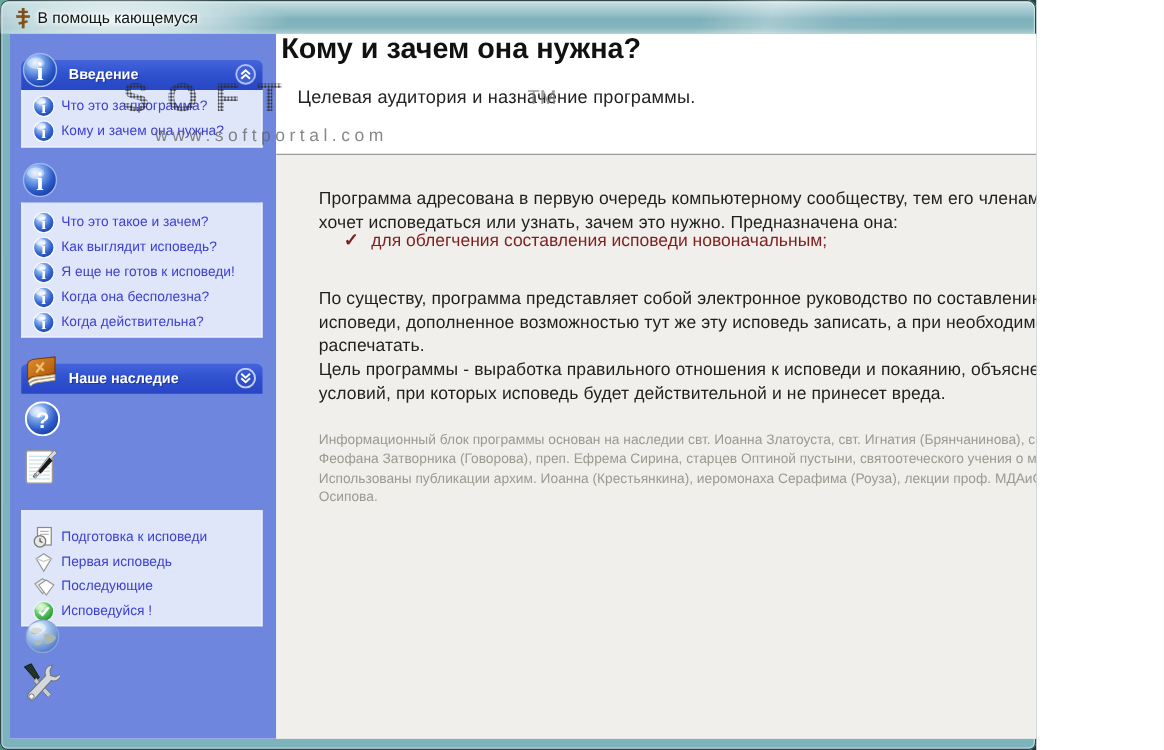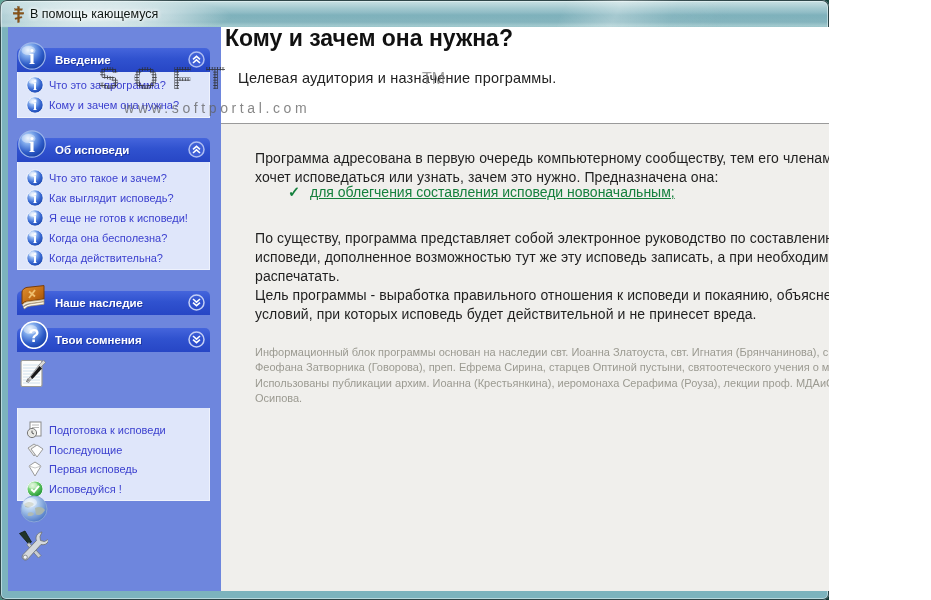--- a/index.html
+++ b/index.html
@@ -47,21 +47,21 @@
 .item svg, .item .ti { position:absolute; left:8px; }
 .bigicon { position:absolute; z-index:3; }
 .chev { position:absolute; right:5px; top:3px; }
 
 #content { position:absolute; left:213px; top:0; width:702px; height:564px; background:#f0efec; }
 #whitehead { position:absolute; left:0; top:0; width:702px; height:97px; background:#ffffff; border-bottom:1px solid #9a9a9a; }
 #h1 { position:absolute; left:4px; top:-2px; font-size:23px; font-weight:bold; color:#111; letter-spacing:0px; }
 #subtitle { position:absolute; left:17px; top:43px; font-size:14.5px; letter-spacing:.2px; color:#222; }
 #emblem { position:absolute; left:616px; top:13px; }
 .btxt { position:absolute; left:34px; letter-spacing:.1px; font-size:14px; line-height:19px; color:#1f1f1f; white-space:nowrap; }
-.bul { position:absolute; left:67px; font-size:14px; color:#15803d; white-space:nowrap; height:16px; line-height:16px;text-decoration:underline; }
+.bul { position:absolute; left:54px; font-size:14px; color:#7f1d1d; white-space:nowrap; height:16px; line-height:16px; }
 .bul .ck { display:inline-block; width:22px; font-size:14.5px; font-weight:bold; }
 #graytxt { position:absolute; left:34px; top:318px; font-size:11px; letter-spacing:0px; line-height:15.4px; color:#9b9a91; white-space:nowrap; }
 
 #sbar { position:absolute; left:669px; top:110px; width:16px; height:410px; background:#f7f7f5; border-left:1px solid #fdfdfc; }
 #sbar .thumb { position:absolute; left:1px; top:15px; width:14px; height:377px;
   background:linear-gradient(90deg,#fbfbfa 0%,#ecebe9 50%,#d0cfcc 100%); border:1px solid #8e8d88; }
 #sbar .grip { position:absolute; left:4px; top:199px; width:7px; height:8px;
   background:repeating-linear-gradient(180deg,#aaa 0,#aaa 1px,transparent 1px,transparent 3px); }
 .arr { position:absolute; left:4px; width:0; height:0; border-left:4px solid transparent; border-right:4px solid transparent; }
 .arr.up { top:6px; border-bottom:5px solid #222; }
@@ -163,26 +163,20 @@
               <ellipse cx="6.6" cy="4.9" rx="4.2" ry="2.7" fill="rgba(255,255,255,.5)"></ellipse>
               <text x="9" y="14" font-size="14" font-weight="bold" fill="#fff" text-anchor="middle" font-family="Liberation Serif">i</text>
             </svg>Кому и зачем она нужна?</div>
       </div>
       <svg class="bigicon" style="left:10px;top:15px" width="28" height="28" viewBox="0 0 28 28">
           <circle cx="14" cy="14" r="13.2" fill="url(#gsph)" stroke="#9db6ea" stroke-width="1.2"></circle>
           <ellipse cx="10.5" cy="8.5" rx="7" ry="4.5" fill="rgba(255,255,255,.38)"></ellipse>
           <text x="14" y="22" font-size="21" font-weight="bold" fill="#fff" text-anchor="middle" font-family="Liberation Serif">i</text>
         </svg>
 
-      <div class="hd" style="top:111px">Об исповеди
-        <svg class="chev" width="17" height="17" viewBox="0 0 17 17">
-            <circle cx="8.5" cy="8.5" r="7.5" fill="#3f5fd6" stroke="#aebdf2" stroke-width="1.5"></circle>
-            <path d="M5 8.4 L8.5 5.3 L12 8.4 M5 12 L8.5 8.9 L12 12" fill="none" stroke="#fff" stroke-width="1.6"></path>
-          </svg>
-      </div>
       <div class="box" style="top:135px;height:108px;padding-top:6px">
         <div class="item"><svg width="18" height="18" viewBox="0 0 18 18" style="top:1px">
               <circle cx="9" cy="9" r="8.2" fill="url(#gsml)" stroke="#fafcff" stroke-width=".9"></circle>
               <ellipse cx="6.6" cy="4.9" rx="4.2" ry="2.7" fill="rgba(255,255,255,.5)"></ellipse>
               <text x="9" y="14" font-size="14" font-weight="bold" fill="#fff" text-anchor="middle" font-family="Liberation Serif">i</text>
             </svg>Что это такое и зачем?</div>
         <div class="item"><svg width="18" height="18" viewBox="0 0 18 18" style="top:1px">
               <circle cx="9" cy="9" r="8.2" fill="url(#gsml)" stroke="#fafcff" stroke-width=".9"></circle>
               <ellipse cx="6.6" cy="4.9" rx="4.2" ry="2.7" fill="rgba(255,255,255,.5)"></ellipse>
               <text x="9" y="14" font-size="14" font-weight="bold" fill="#fff" text-anchor="middle" font-family="Liberation Serif">i</text>
@@ -216,48 +210,42 @@
           </svg>
       </div>
       <svg class="bigicon" style="left:10px;top:256px" width="30" height="30" viewBox="0 0 30 30">
         <path d="M4 21 L4 9 C4 7 6 5 9 4.4 L26 2.6 L26 16 L8 19.5 Z" fill="url(#gbook)" stroke="#7a3c08" stroke-width="1"></path>
         <path d="M4 21 C6 18.6 8 18.2 10 18.2 L26 16" fill="none" stroke="#7a3c08" stroke-width="1"></path>
         <path d="M5.5 23.5 C8 20.5 12 20.6 15 20.2 L26 18.6 L26 16.6 L10 18.6 C7 19 5.5 20.4 4.4 21.8 Z" fill="#f3ead8" stroke="#b09a6a" stroke-width=".7"></path>
         <path d="M6.5 26 C9 23 13 23 16 22.6 L26 21.2 L26 18.8 L15.5 20.4 C10 21 7.5 22.2 5.3 24.2 Z" fill="#fdf8ea" stroke="#b09a6a" stroke-width=".7"></path>
         <path d="M11 8.5 L17 13.5 M17 7 L11 15" stroke="#f0c070" stroke-width="1.8" fill="none"></path>
       </svg>
 
-      <div class="hd" style="top:301px">Твои сомнения
-        <svg class="chev" width="17" height="17" viewBox="0 0 17 17">
-            <circle cx="8.5" cy="8.5" r="7.5" fill="none" stroke="#c3cef5" stroke-width="1.5"></circle>
-            <path d="M5 5 L8.5 8.1 L12 5 M5 8.6 L8.5 11.7 L12 8.6" fill="none" stroke="#fff" stroke-width="1.6"></path>
-          </svg>
-      </div>
       <svg class="bigicon" style="left:12px;top:294px" width="28" height="28" viewBox="0 0 28 28">
           <circle cx="14" cy="14" r="13.3" fill="url(#gsph)" stroke="#fff" stroke-width="1.6"></circle>
           <ellipse cx="10.5" cy="8.5" rx="7" ry="4.5" fill="rgba(255,255,255,.38)"></ellipse>
           <text x="14" y="21" font-size="18" font-weight="bold" fill="#fff" text-anchor="middle" font-family="Liberation Sans">?</text>
         </svg>
 
       <div class="box" style="top:381px;height:93px;padding-top:12px">
         <div class="item" style="height:19.5px"><svg width="18" height="18" viewBox="0 0 18 18" style="top:1px">
               <rect x="4" y="1" width="11" height="14" fill="#fff" stroke="#8a8a8a" stroke-width="1"></rect>
               <line x1="6" y1="4" x2="13" y2="4" stroke="#b8b8b8"></line>
               <line x1="6" y1="6.5" x2="13" y2="6.5" stroke="#b8b8b8"></line>
               <circle cx="6" cy="12" r="4.6" fill="#e8e8e4" stroke="#787878"></circle>
               <path d="M6 9.6 L6 12 L8 13" stroke="#555" fill="none"></path>
             </svg>Подготовка к исповеди</div>
         <div class="item" style="height:19.5px"><svg width="18" height="18" viewBox="0 0 18 18" style="top:1px">
+              <path d="M3 6 L9 2 L15 6 L9 16 Z" fill="#fdfdfd" stroke="#9a9a9a" stroke-width="1"></path>
+              <path d="M3 6 L9 8 L15 6" fill="none" stroke="#c8c8c8"></path>
+            </svg>Первая исповедь</div>
+        <div class="item" style="height:19.5px"><svg width="18" height="18" viewBox="0 0 18 18" style="top:1px">
               <path d="M2 7 L8 3 L14 7 L8 15 Z" fill="#ececea" stroke="#9a9a9a" stroke-width="1"></path>
               <path d="M5 8 L11 4 L17 8 L11 16 Z" fill="#fdfdfd" stroke="#9a9a9a" stroke-width="1"></path>
             </svg>Последующие</div>
-        <div class="item" style="height:19.5px"><svg width="18" height="18" viewBox="0 0 18 18" style="top:1px">
-              <path d="M3 6 L9 2 L15 6 L9 16 Z" fill="#fdfdfd" stroke="#9a9a9a" stroke-width="1"></path>
-              <path d="M3 6 L9 8 L15 6" fill="none" stroke="#c8c8c8"></path>
-            </svg>Первая исповедь</div>
         <div class="item" style="height:19.5px"><svg width="18" height="18" viewBox="0 0 18 18" style="top:1px">
               <circle cx="9" cy="9" r="8" fill="url(#ggrn)" stroke="#eef4fc" stroke-width="1"></circle>
               <ellipse cx="6.8" cy="5.6" rx="4.8" ry="3.2" fill="rgba(255,255,255,.4)"></ellipse>
               <path d="M5.2 9.2 L8 11.8 L13 5.8" fill="none" stroke="#fff" stroke-width="2"></path>
             </svg>Исповедуйся !</div>
       </div>
       <svg class="bigicon" style="left:10px;top:330px" width="30" height="31" viewBox="0 0 30 31">
         <rect x="3" y="3.5" width="21" height="26" rx="1.5" fill="#fdfdfb" stroke="#9a9a96" stroke-width="1.2"></rect>
         <g stroke="#cfe0ec" stroke-width="1">
             <line x1="5" y1="8" x2="22" y2="8"></line>

